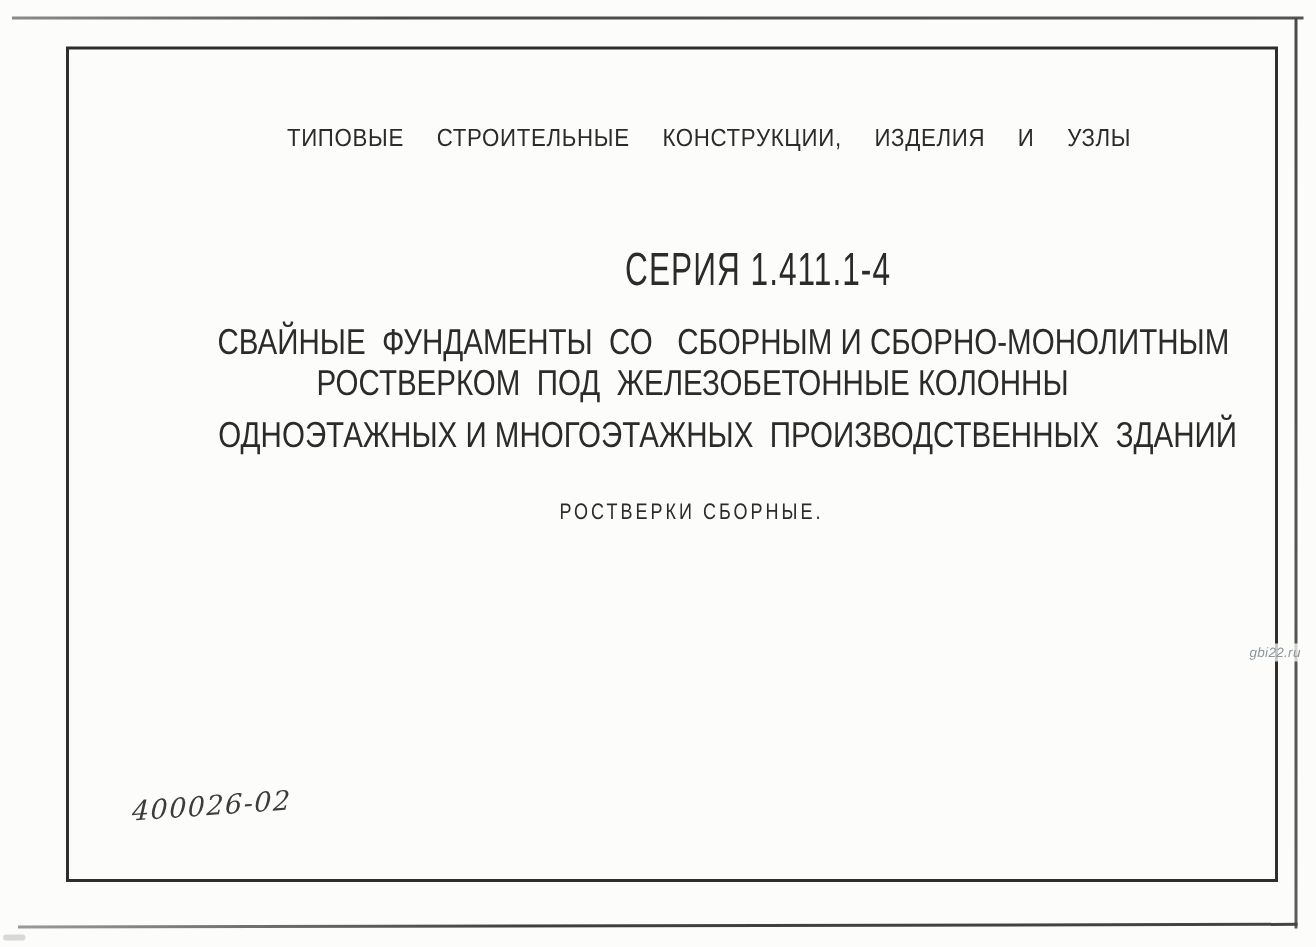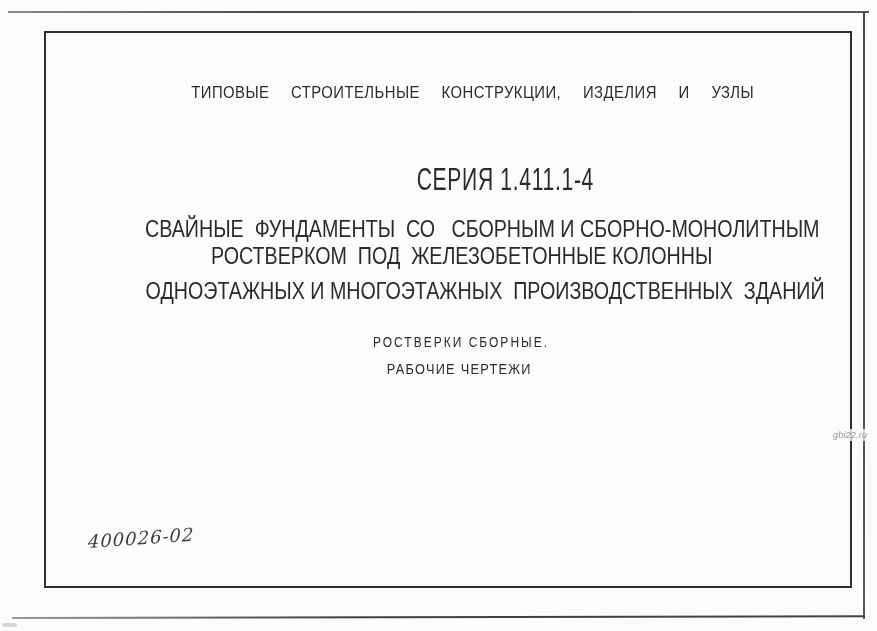--- a/index.html
+++ b/index.html
@@ -118,23 +118,20 @@
     <span class="squeeze">СВАЙНЫЕ  ФУНДАМЕНТЫ  СО   СБОРНЫМ И СБОРНО-МОНОЛИТНЫМ</span>
   </div>
   <div class="line main-title mt3">
     <span class="squeeze">ОДНОЭТАЖНЫХ И МНОГОЭТАЖНЫХ  ПРОИЗВОДСТВЕННЫХ  ЗДАНИЙ</span>
   </div>
 
 
   <div class="line subtitle-1">
     <span class="squeeze">РОСТВЕРКИ СБОРНЫЕ.</span>
   </div>
-  <div class="line subtitle-2">
-    <span class="squeeze">РАБОЧИЕ ЧЕРТЕЖИ</span>
-  </div>
 
   <div class="handwriting">400026-02</div>
 
   <div class="watermark">gbi22.ru</div>
 
   <div class="scan-artifact"></div>
 
 </div>
 
 </body></html>

